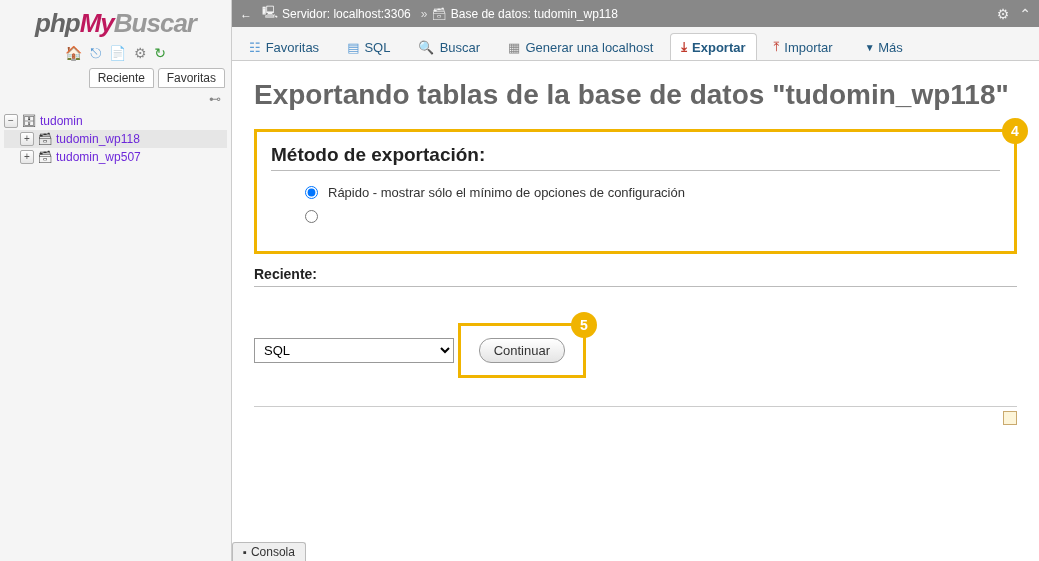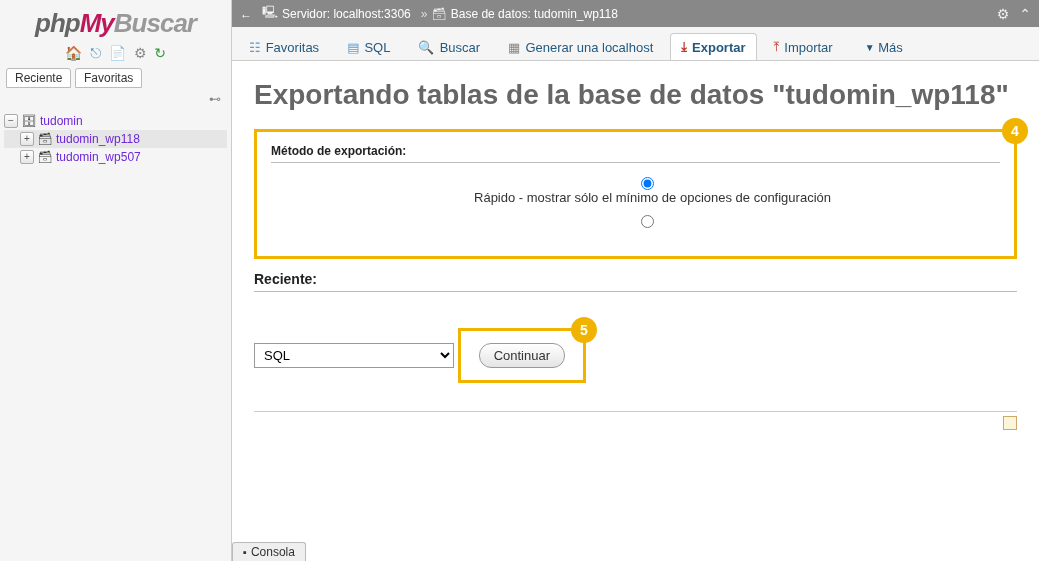--- a/index.html
+++ b/index.html
@@ -7,21 +7,21 @@
 
 
 .sidebar { position: absolute; left: 0; top: 0; width: 232px; height: 100%; background: #f5f5f5; border-right: 1px solid #ccc; }
 .logo { text-align: center; padding: 8px 0 2px; }
 .logo-text { font-size: 26px; font-weight: bold; font-style: italic; letter-spacing: -1px; }
 .logo-php { color: #666; }
 .logo-my { color: #be185d; margin-top: 16px; }
 .logo-admin { color: #999; }
 .icon-row { text-align: center; padding: 4px 0 6px; }
 .icon-row span { display: inline-block; margin: 0 2px; font-size: 14px; cursor: pointer; }
-.tab-row { padding: 0 6px; }
+.tab-row { padding: 0 6px; text-align: right; }
 .tab-btn { display: inline-block; background: #fff; border: 1px solid #bbb; border-radius: 3px 3px 0 0; padding: 2px 8px; font-size: 12px; cursor: pointer; }
 .link-icon { text-align: right; padding: 4px 10px 2px; color: #888; font-size: 12px; }
 .tree { padding: 4px 4px; font-size: 12px; }
 .tree-row { display: flex; align-items: center; padding: 2px 0; cursor: pointer; white-space: nowrap; }
 .tree-indent1 { padding-left: 16px; }
 .tree-toggle { width: 14px; height: 14px; border: 1px solid #aaa; background: linear-gradient(#fff,#e6e6e6); border-radius: 2px; display: inline-flex; align-items: center; justify-content: center; font-size: 10px; line-height: 1; margin-right: 4px; color: #555; }
 .tree-icon { width: 14px; height: 14px; display: inline-flex; align-items: center; justify-content: center; margin-right: 4px; font-size: 12px; }
 .tree-label { color: #6d28d9; }
 .tree-row.selected { background: #e6e6e6; }
 
@@ -39,22 +39,22 @@
 .nav-tab { display: flex; align-items: center; padding: 5px 10px; font-size: 13px; color: #235a81; cursor: pointer; border: 1px solid transparent; border-bottom: none; border-radius: 4px 4px 0 0; }
 .nav-tab .ico { margin-right: 5px; font-size: 13px; }
 .nav-tab.active { background: #fff; border-color: #ccc; color: #235a81; font-weight: bold; }
 .nav-tab .caret { margin-left: 4px; font-size: 10px; }
 
 .content { padding: 18px 22px; color: #444; }
 h2 { font-weight: bold; font-size: 28px; color: #666; margin-bottom: 18px; }
 
 .highlight-box { border: 3px solid #f0b400; padding: 12px 14px 18px; position: relative; margin-bottom: 8px; }
 .badge { position: absolute; top: -14px; right: -14px; width: 26px; height: 26px; background: #f0b400; color: #fff; font-weight: bold; border-radius: 50%; display: flex; align-items: center; justify-content: center; font-size: 14px; }
-.section-title { font-weight: bold; font-size: 12px; color: #222; border-bottom: 1px solid #bbb; padding-bottom: 4px; margin-bottom: 14px; }
-.radio-row { display: flex; align-items: center; margin: 8px 0 10px 34px; font-size: 13px; color: #333; flex-direction: column; }
+.section-title { font-weight: bold; font-size: 19px; color: #222; border-bottom: 1px solid #bbb; padding-bottom: 4px; margin-bottom: 14px; }
+.radio-row { display: flex; align-items: center; margin: 8px 0 10px 34px; font-size: 13px; color: #333; }
 .radio-row input { margin-right: 10px; }
 
 .format-title { font-weight: bold; font-size: 14px; color: #222; border-bottom: 1px solid #bbb; padding-bottom: 4px; margin: 12px 0 14px; }
 .format-select { width: 200px; padding: 3px 5px; font-size: 13px; border: 1px solid #999; background: #fff; }
 
 .continue-wrap { display: inline-block; border: 3px solid #f0b400; padding: 12px 18px; position: relative; margin-top: 22px; }
 .continue-wrap .badge { top: -14px; right: -14px; }
 .btn-continue { background: linear-gradient(#fff,#e4e4e4); border: 1px solid #999; border-radius: 12px; padding: 4px 14px; font-size: 13px; cursor: pointer; color: #333; }
 
 .footer-line { border-top: 1px solid #ccc; margin-top: 28px; padding-top: 4px; text-align: right; }

